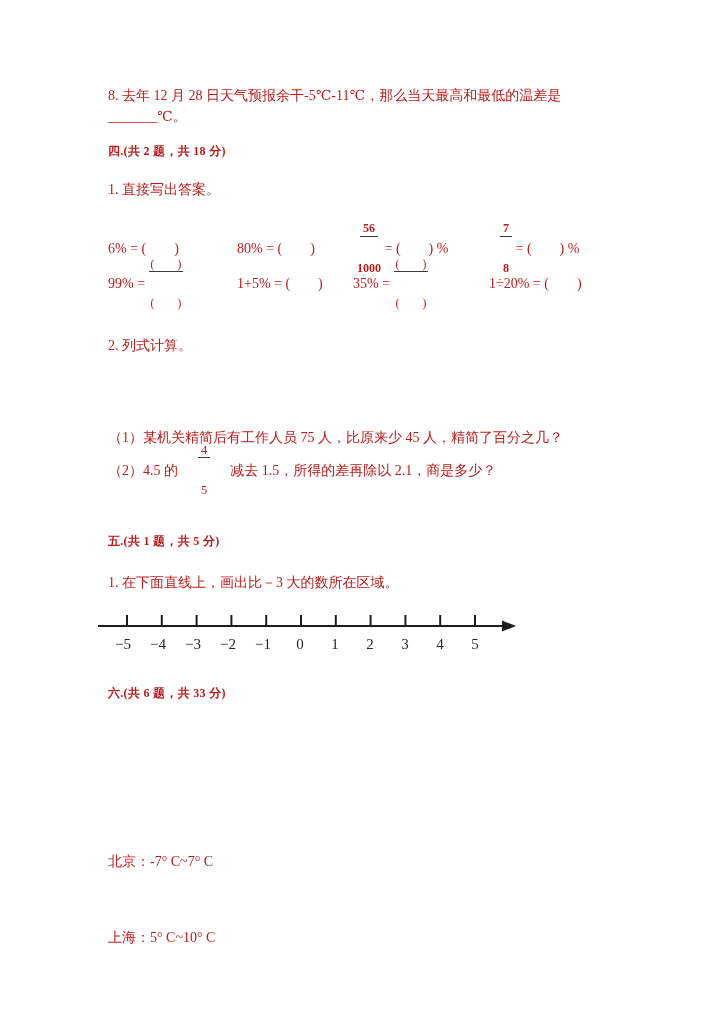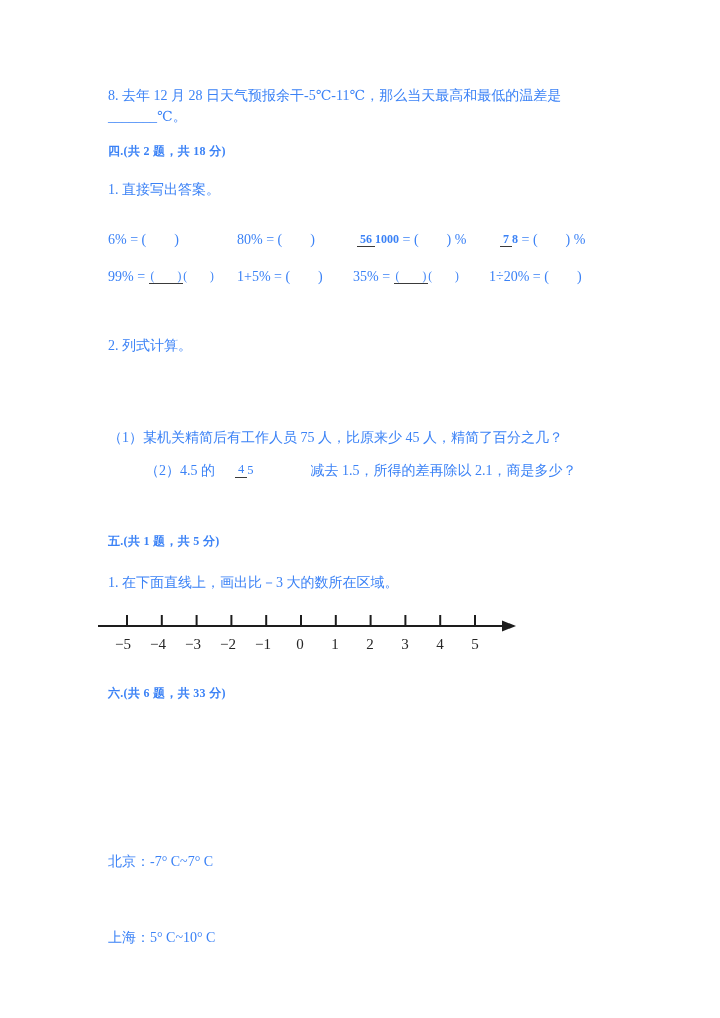--- a/index.html
+++ b/index.html
@@ -1,46 +1,46 @@
 <!DOCTYPE html>
 <html><head>
 <meta charset="utf-8">
 <style>
   html, body { margin:0; padding:0; background:#ffffff; }
   .page {
     position:relative;
     width:720px; height:1018px;
     background:#ffffff;
-    color:#3b82f6;
+    color:#b91c1c;
     font-family:"Liberation Serif","DejaVu Serif",serif;
     overflow:hidden;
   }
   .abs { position:absolute; left:108px; }
   p { margin:0; }
   .body-text { font-size:14px; line-height:21px; }
   .heading { font-size:12px; font-weight:bold; letter-spacing:0.3px; }
   .wrap { width:510px; }
-  .pre { white-space:pre;margin-left:37px; }
+  .pre { white-space:pre; }
 
   
   .calc-grid {
     display:grid;
     grid-template-columns:129px 116px 132px auto;
     align-items:center;
     width:560px;
     font-size:14px;
   }
   .calc-grid .expr { display:flex; align-items:center; white-space:pre; }
   .pad-l4  { padding-left:4px; }
   .pad-l15 { padding-left:15px; }
 
   
   .frac {
-    display:inline-flex; flex-direction:row; align-items:center;
-    text-align:center; line-height:1.15; vertical-align:middle;
+    display:inline-flex; flex-direction:column; align-items:center;
+    text-align:center; line-height:1.15; vertical-align:middle;gap:25px;
   }
   .frac .top { border-bottom:1.2px solid #3a3a3a; padding:0 3px; }
   .f-bold  { font-size:12px; font-weight:bold; }
   .f-paren { font-size:11.5px; }
   .f-paren .top { padding:0 2px; }
   .f-big   { font-size:12.5px; margin:0 20px; }
 
   .flex-center { display:flex; align-items:center; }
 
   svg text {

